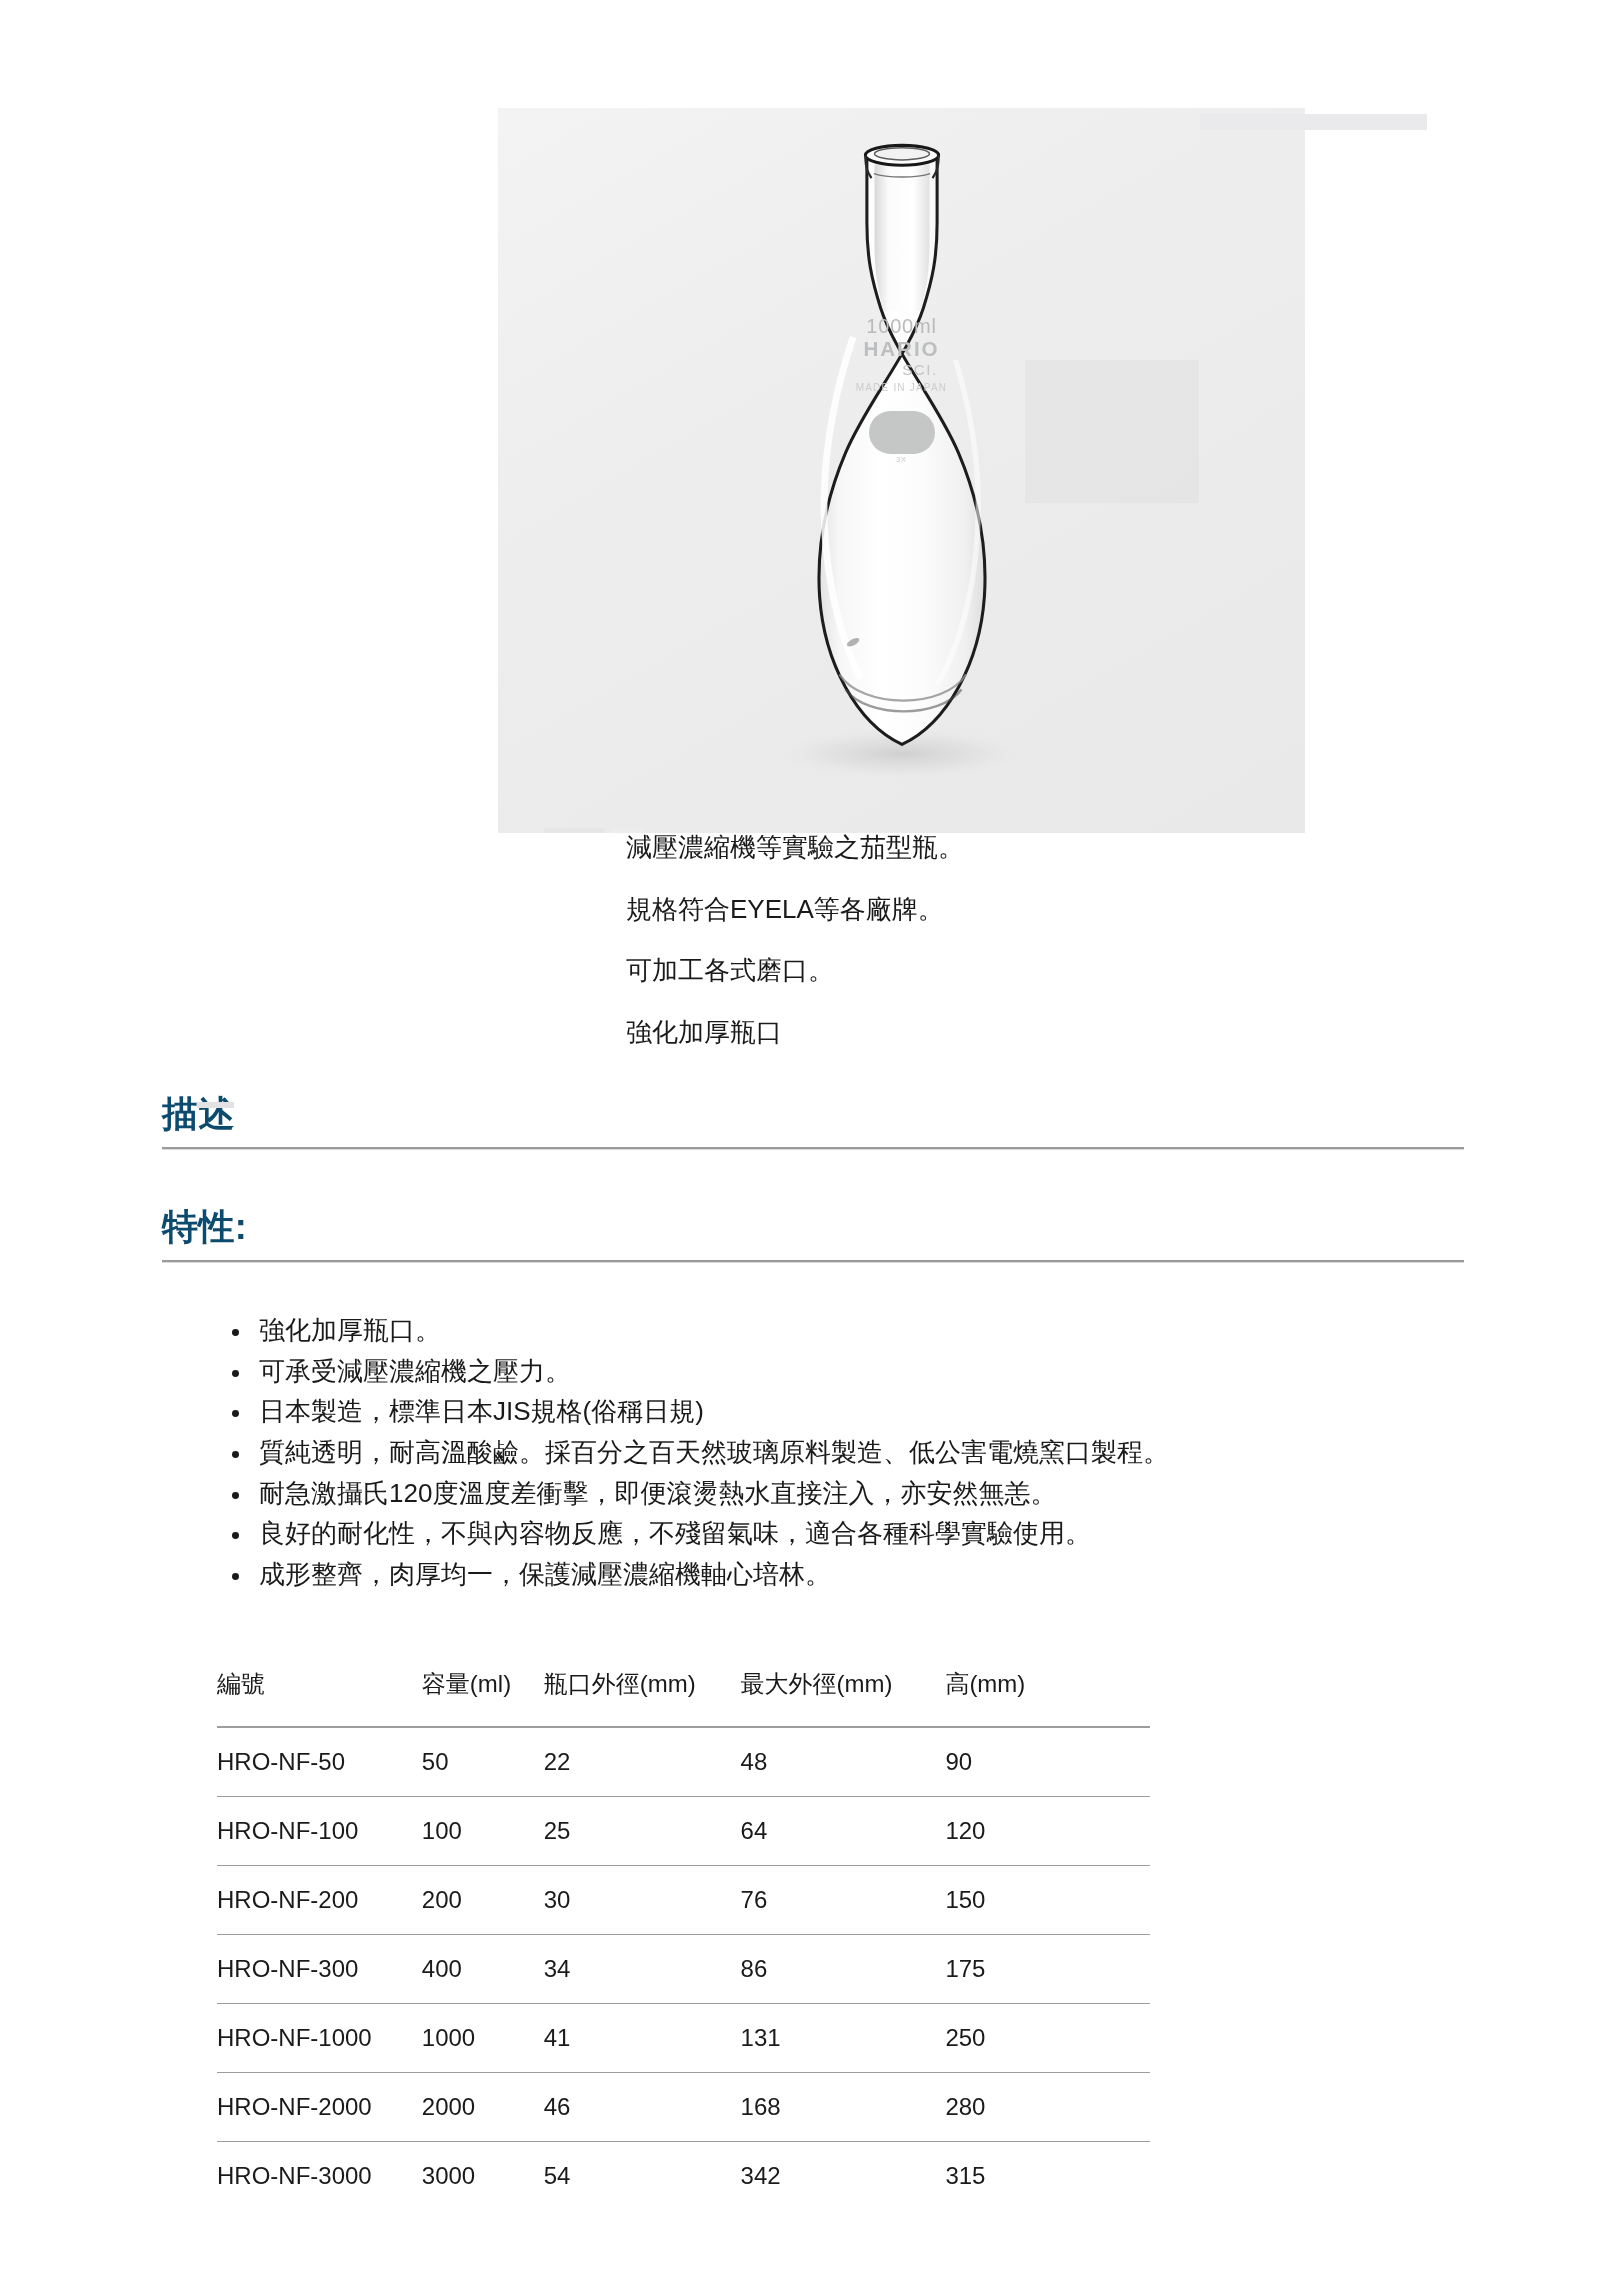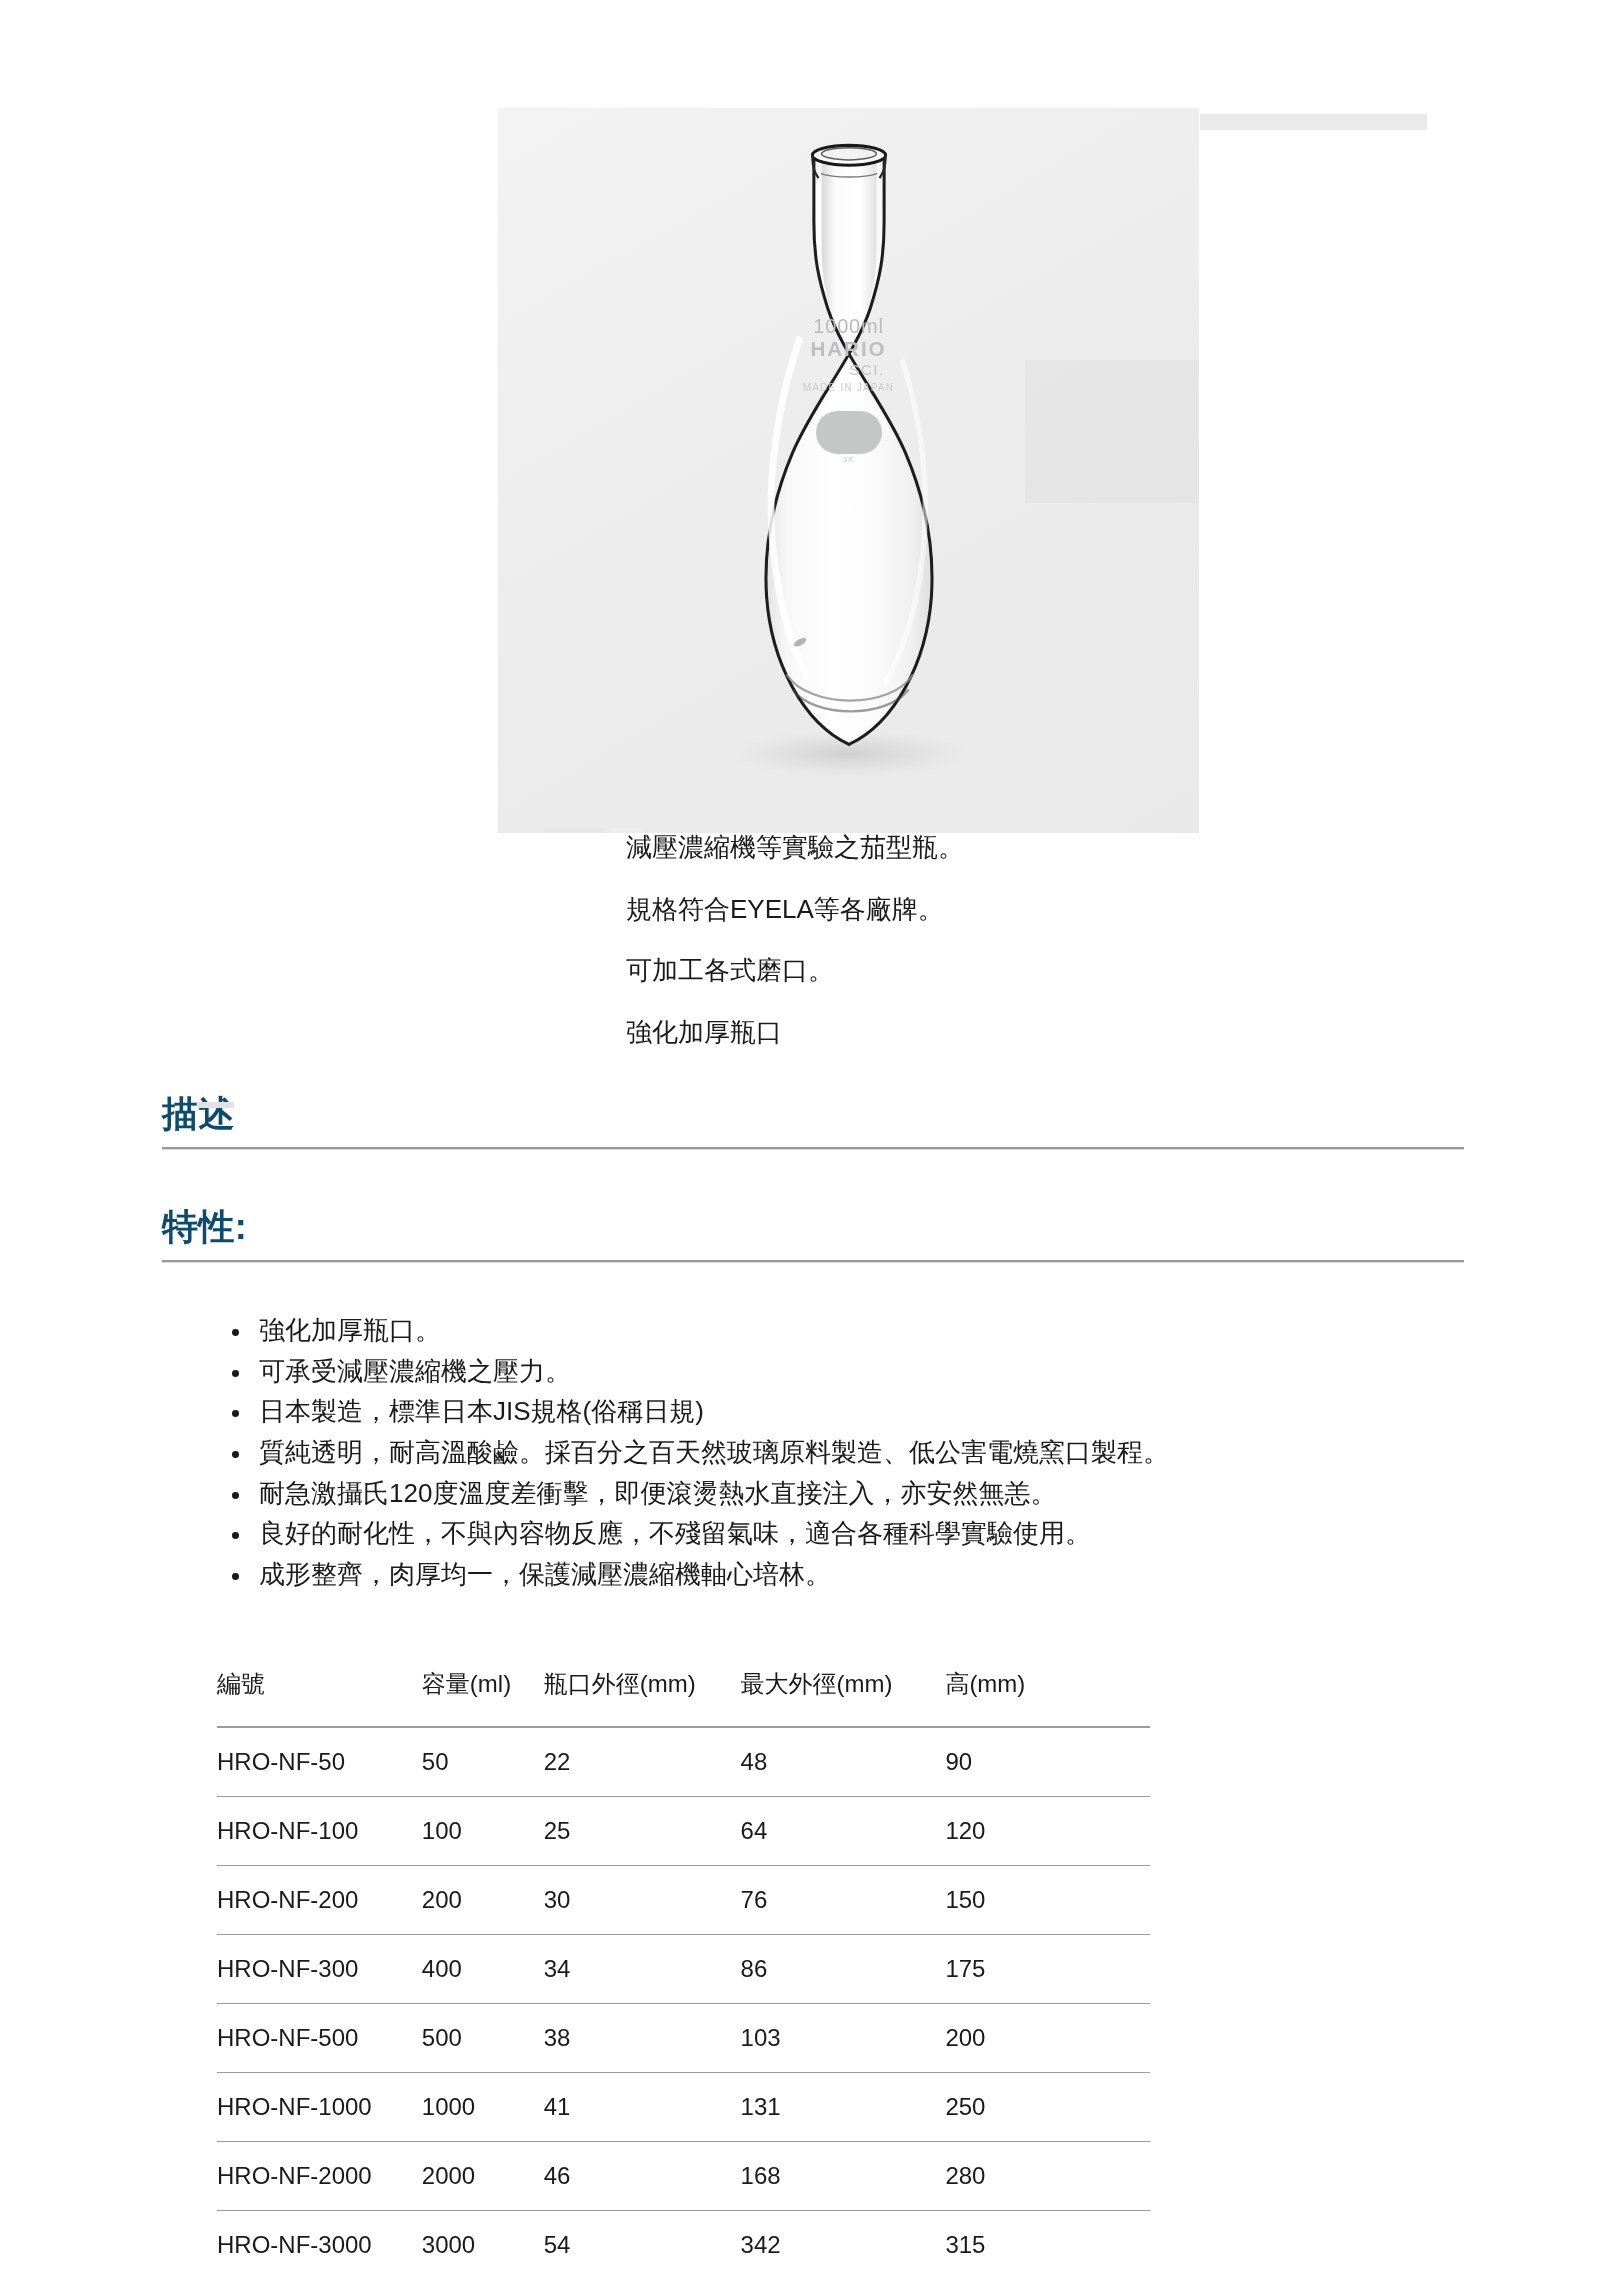--- a/index.html
+++ b/index.html
@@ -15,21 +15,21 @@
     -webkit-font-smoothing: antialiased;
     position: relative;
     overflow: hidden;
   }
 
   
   .photo-block {
     position: absolute;
     left: 498px;
     top: 108px;
-    width: 701px;
+    width: 807px;
     height: 725px;
     background: linear-gradient(150deg, #f3f3f4 0%, #eeeeef 35%, #ebebec 65%, #e9e9ea 100%);
     overflow: hidden;
   }
   .photo-stage {
     position: absolute;
     inset: 0;
   }
   .flask-svg {
     position: absolute;
@@ -379,27 +379,20 @@
       <td>150</td>
     </tr>
     <tr>
       <td>HRO-NF-300</td>
       <td>400</td>
       <td>34</td>
       <td>86</td>
       <td>175</td>
     </tr>
     <tr>
-      <td>HRO-NF-500</td>
-      <td>500</td>
-      <td>38</td>
-      <td>103</td>
-      <td>200</td>
-    </tr>
-    <tr>
       <td>HRO-NF-1000</td>
       <td>1000</td>
       <td>41</td>
       <td>131</td>
       <td>250</td>
     </tr>
     <tr>
       <td>HRO-NF-2000</td>
       <td>2000</td>
       <td>46</td>

